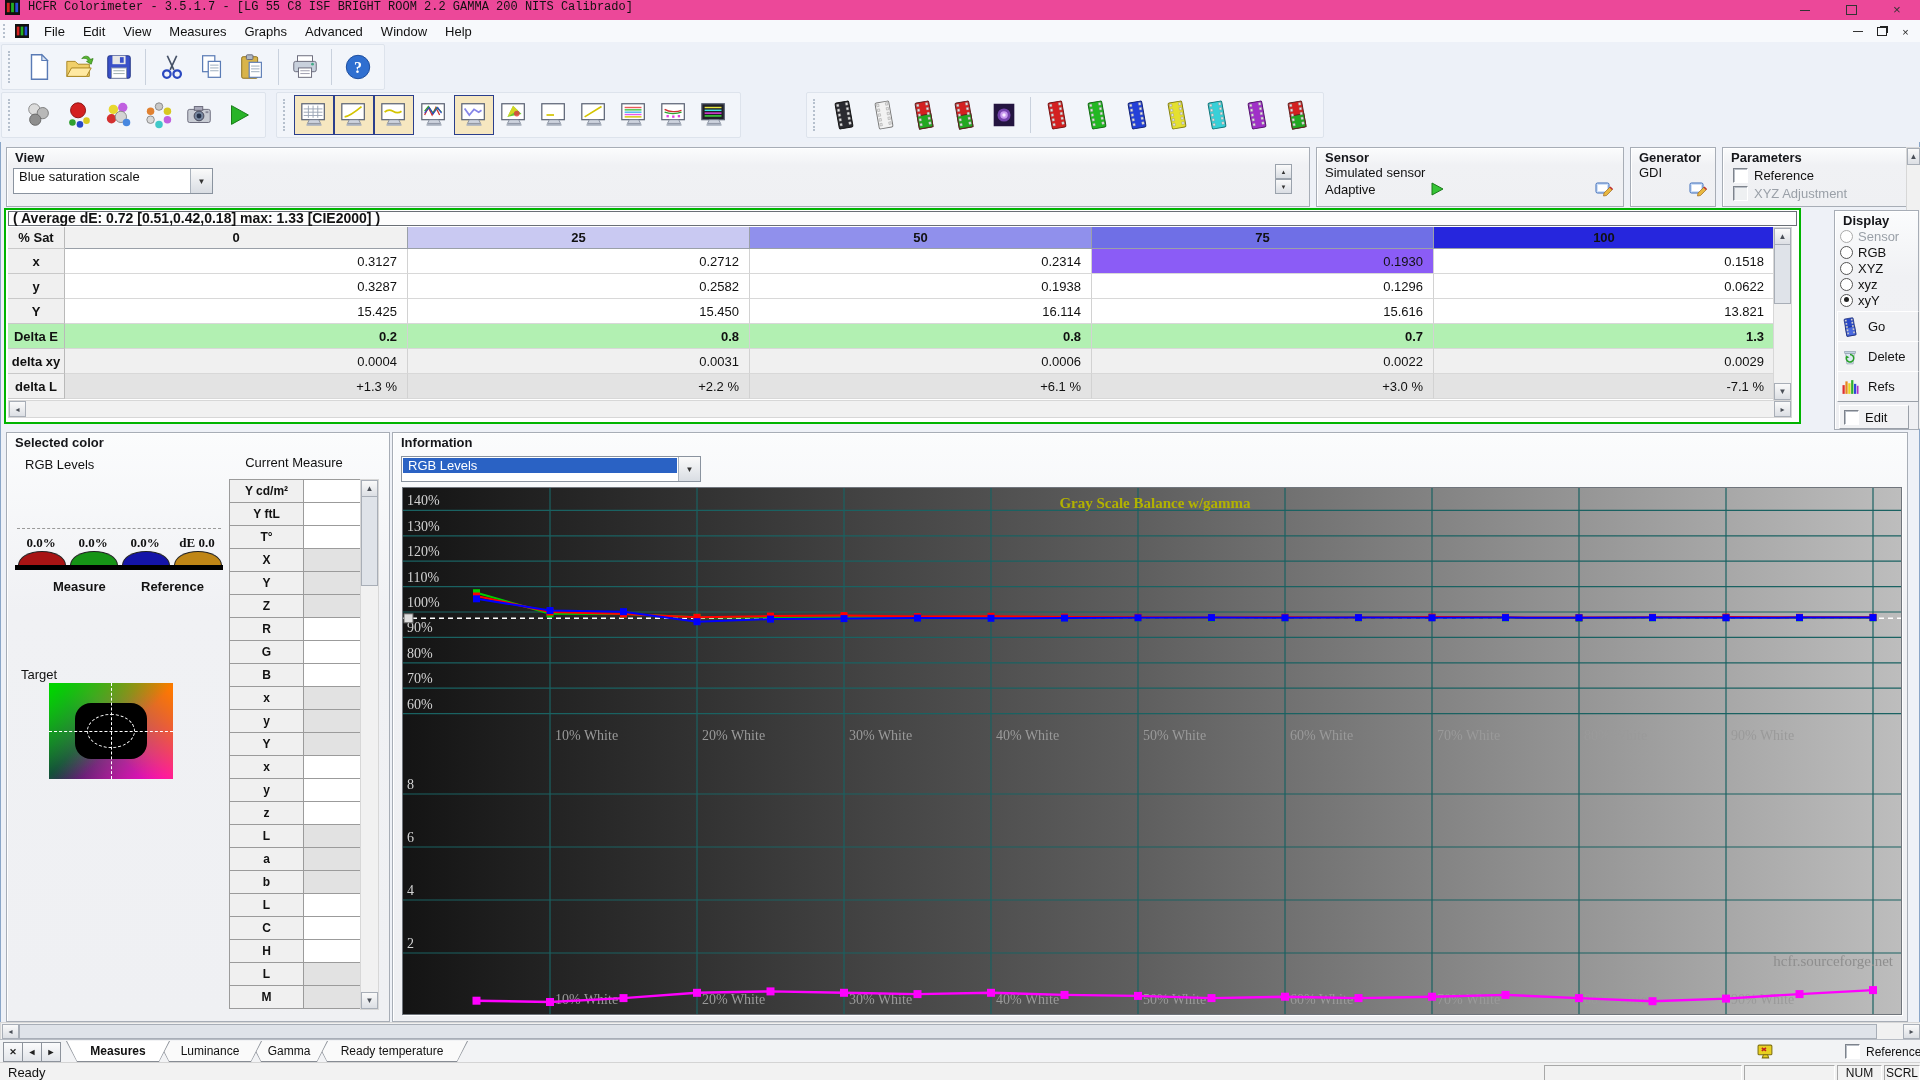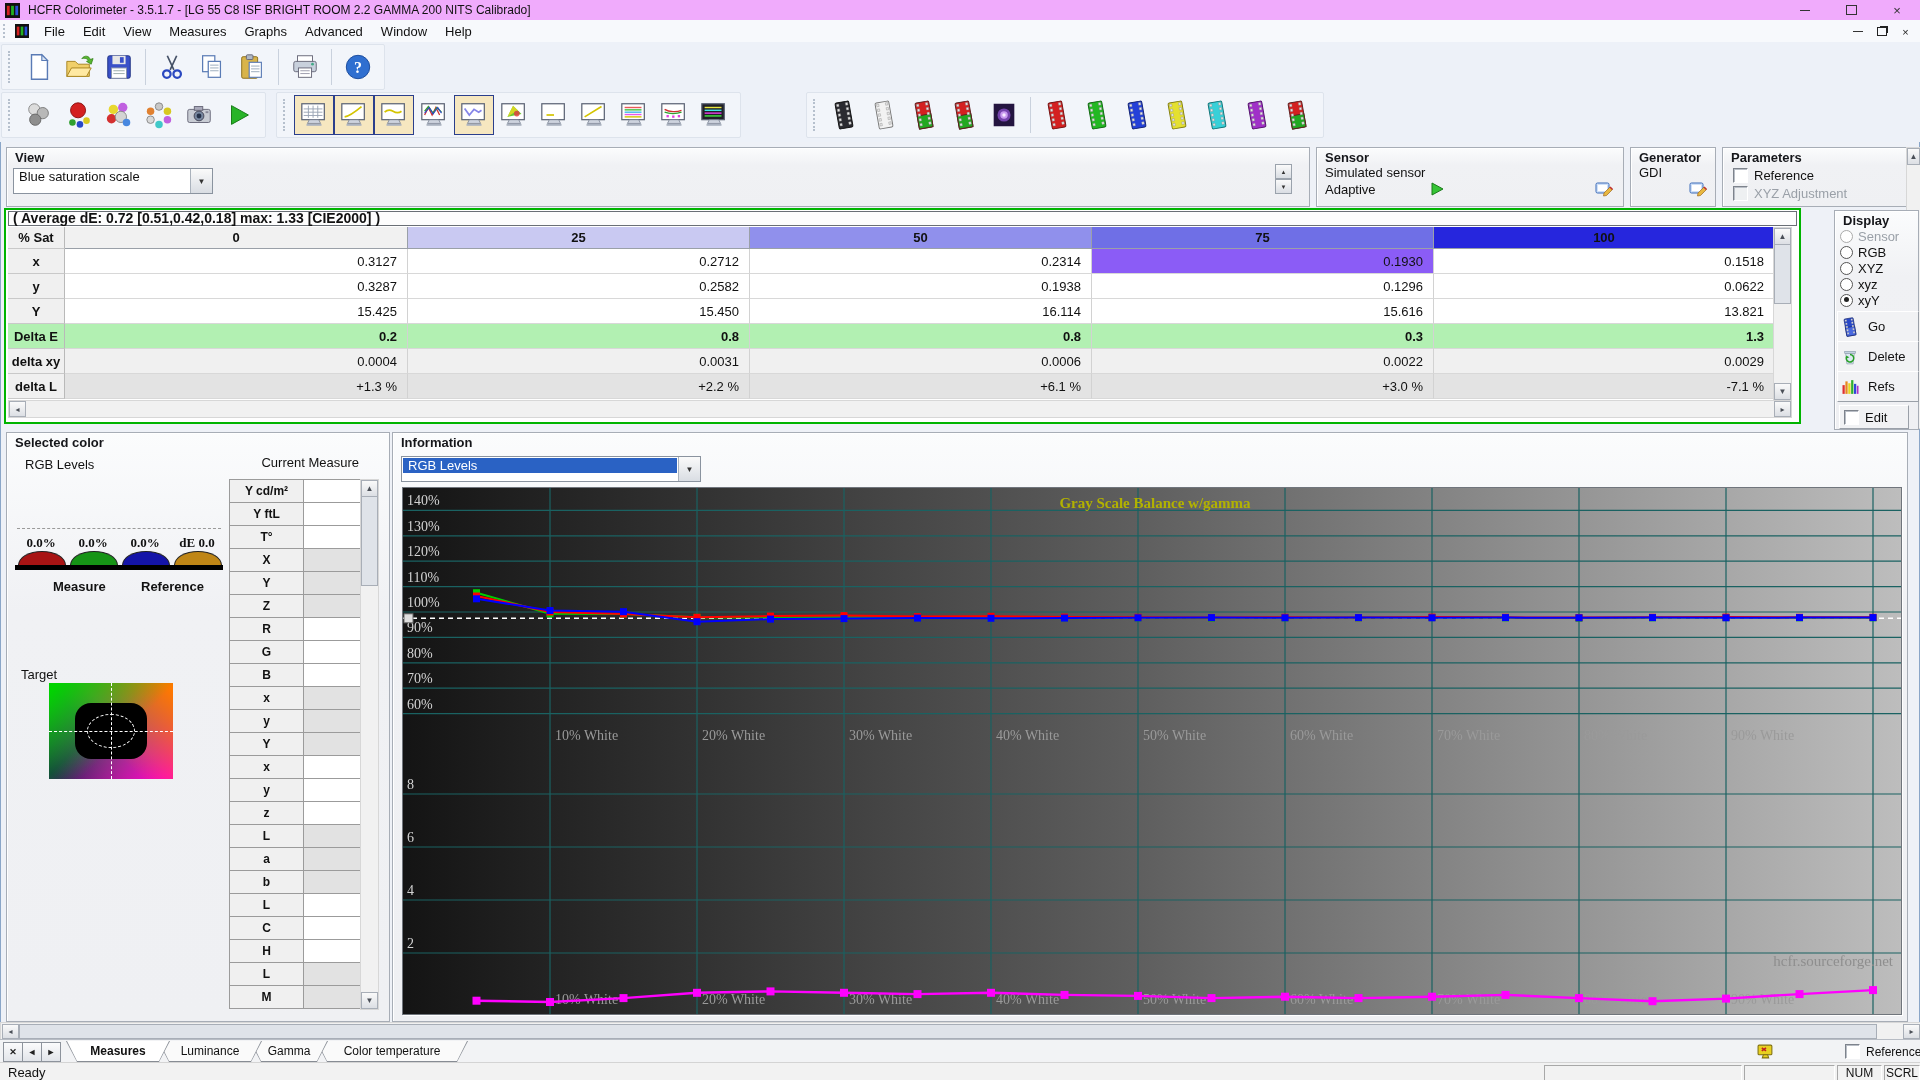--- a/index.html
+++ b/index.html
@@ -1,21 +1,21 @@
 <!DOCTYPE html>
 <html><head>
 <meta charset="utf-8">
 <style>
   html,body{margin:0;padding:0;background:#555;}
   #screen{position:relative;width:1920px;height:1080px;background:#eef1f7;
     font-family:"Liberation Sans",sans-serif;font-size:13px;color:#111;overflow:hidden;
     box-shadow:inset 0 0 0 1px #8aa6c8;}
   .abs{position:absolute;}
   
-  .titlebar{left:0;top:0;width:1920px;height:20px;background:#f0abfc;display:flex;align-items:center;}
+  .titlebar{left:0;top:0;width:1920px;height:20px;background:#ec4899;display:flex;align-items:flex-start;font-family:Liberation Mono, monospace;}
   .titlebar .ticon{width:15px;height:15px;margin-left:5px;flex:0 0 auto;}
   .titlebar .ttext{margin-left:8px;font-size:12px;white-space:nowrap;}
   .winbtns{position:absolute;right:0;top:0;display:flex;height:20px;}
   .winbtn{width:46px;display:flex;align-items:center;justify-content:center;color:#333;font-size:13px;}
   .g-min{display:inline-block;width:10px;height:1px;background:#333;}
   .g-max{display:inline-block;width:9px;height:8px;border:1px solid #333;}
   .menubar{left:0;top:20px;width:1920px;height:22px;background:#f7f9fc;border-bottom:1px solid #e2e6ed;display:flex;align-items:center;}
   .mgrip{width:3px;height:14px;border-left:2px dotted #b6c0cd;margin:0 5px 0 3px;}
   .menubar .micon{width:14px;height:14px;margin:0 6px 0 2px;}
   .menu-item{padding:2px 9px;}
@@ -730,21 +730,21 @@
       <div class="lc">Y</div>
       <div class="vc" style="background: rgb(255, 255, 255);">15.425</div>
       <div class="vc" style="background: rgb(255, 255, 255);">15.450</div>
       <div class="vc" style="background: rgb(255, 255, 255);">16.114</div>
       <div class="vc" style="background: rgb(255, 255, 255);">15.616</div>
       <div class="vc" style="background: rgb(255, 255, 255);">13.821</div>
       <div class="lc" style="background: rgb(178, 240, 178);">Delta E</div>
       <div class="vc" style="background: rgb(178, 240, 178); font-weight: bold;">0.2</div>
       <div class="vc" style="background: rgb(178, 240, 178); font-weight: bold;">0.8</div>
       <div class="vc" style="background: rgb(178, 240, 178); font-weight: bold;">0.8</div>
-      <div class="vc" style="background: rgb(178, 240, 178); font-weight: bold;">0.3</div>
+      <div class="vc" style="background: rgb(178, 240, 178); font-weight: bold;">0.7</div>
       <div class="vc" style="background: rgb(178, 240, 178); font-weight: bold;">1.3</div>
       <div class="lc">delta xy</div>
       <div class="vc" style="background: rgb(240, 240, 240);">0.0004</div>
       <div class="vc" style="background: rgb(240, 240, 240);">0.0031</div>
       <div class="vc" style="background: rgb(240, 240, 240);">0.0006</div>
       <div class="vc" style="background: rgb(240, 240, 240);">0.0022</div>
       <div class="vc" style="background: rgb(240, 240, 240);">0.0029</div>
       <div class="lc">delta L</div>
       <div class="vc" style="background: rgb(227, 227, 227);">+1.3 %</div>
       <div class="vc" style="background: rgb(227, 227, 227);">+2.2 %</div>
@@ -834,21 +834,21 @@
             <rect x="27" y="14" width="2.6" height="13" fill="#b030c8"></rect>
           </svg>
         </span>
         <span>Refs</span>
       </div>
     </div>
 
   <div class="gbox" style="left:6px;top:432px;width:382px;height:588px;">
     <span class="gcap">Selected color</span>
     <span class="abs" style="left:18px;top:24px;">RGB Levels</span>
-    <span class="abs" style="left:222px;top:22px;width:130px;text-align:right;font-size:13px;">Current Measure</span>
+    <span class="abs" style="left:222px;top:22px;width:130px;text-align:center;font-size:13px;">Current Measure</span>
 
     <div class="abs" style="left:10px;top:95px;width:204px;border-top:1px dashed #9a9a9a;"></div>
     <div id="level-labels" class="abs" style="left:8px;top:102px;width:208px;display:flex;">
         <span class="serifb" style="width: 52px; text-align: center; font-size: 13px;">0.0%</span>
         <span class="serifb" style="width: 52px; text-align: center; font-size: 13px;">0.0%</span>
         <span class="serifb" style="width: 52px; text-align: center; font-size: 13px;">0.0%</span>
         <span class="serifb" style="width: 52px; text-align: center; font-size: 13px;">dE 0.0</span>
       </div>
     <div id="level-mounds"></div>
     <div class="abs" style="left:8px;top:132px;width:208px;height:5px;background:#000;"></div>
@@ -1136,21 +1136,21 @@
     <span class="tabnav" style="left:3px;">✕</span>
     <span class="tabnav" style="left:22px;">◄</span>
     <span class="tabnav" style="left:41px;">►</span>
     <span id="tabs"><span class="tab-outer tab-active" style="left: 66px; width: 104px; z-index: 5;">
           <span class="tab-inner">Measures</span>
         </span><span class="tab-outer" style="left: 158px; width: 104px; z-index: 3;">
           <span class="tab-inner">Luminance</span>
         </span><span class="tab-outer" style="left: 250px; width: 78px; z-index: 2;">
           <span class="tab-inner">Gamma</span>
         </span><span class="tab-outer" style="left: 316px; width: 152px; z-index: 1;">
-          <span class="tab-inner">Color temperature</span>
+          <span class="tab-inner">Ready temperature</span>
         </span></span>
     <span class="abs" style="left:1757px;top:3px;width:17px;height:17px;"><svg viewBox="0 0 16 16">
           <rect x="1" y="2" width="13" height="9" rx="1" fill="#e8d020" stroke="#807010"></rect>
           <path d="M4.5 4.5l4 3M8.5 4.5l-4 3" stroke="#c02020" stroke-width="1.4"></path>
           <path d="M6 11h4l1 3H5z" fill="#e8d020" stroke="#807010"></path>
         </svg></span>
     <span class="abs" style="left:1845px;top:4px;display:flex;align-items:center;">
       <span class="chk"></span>
       <span style="font-size:12px;">Reference</span>
     </span>

